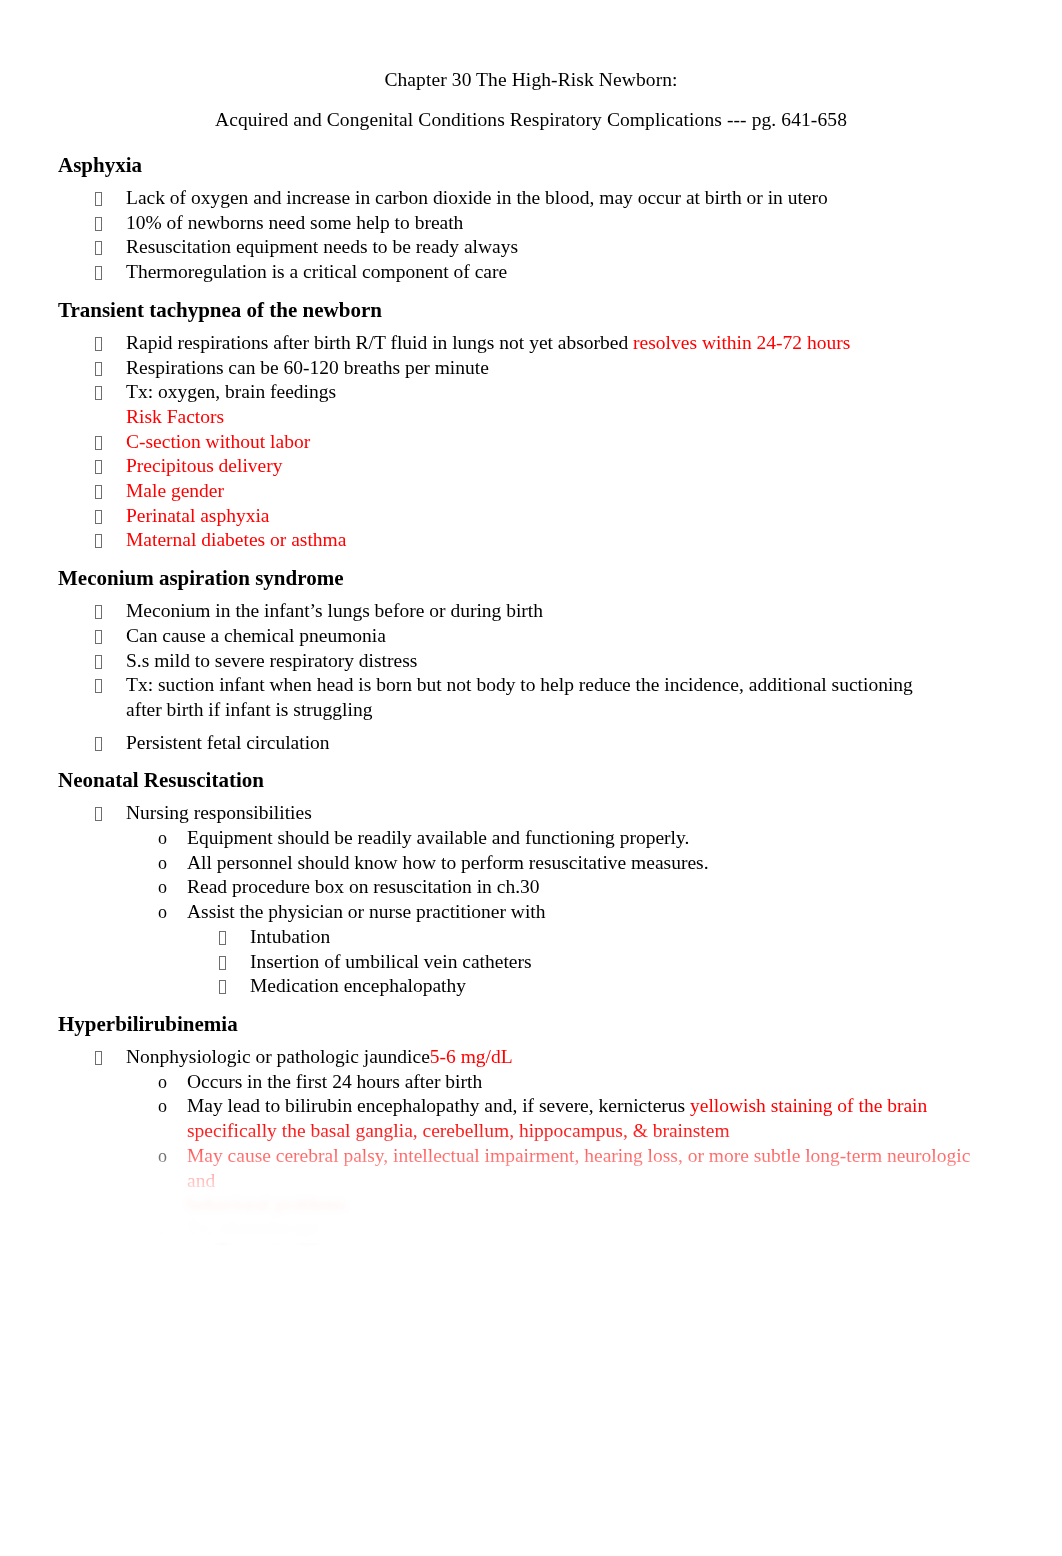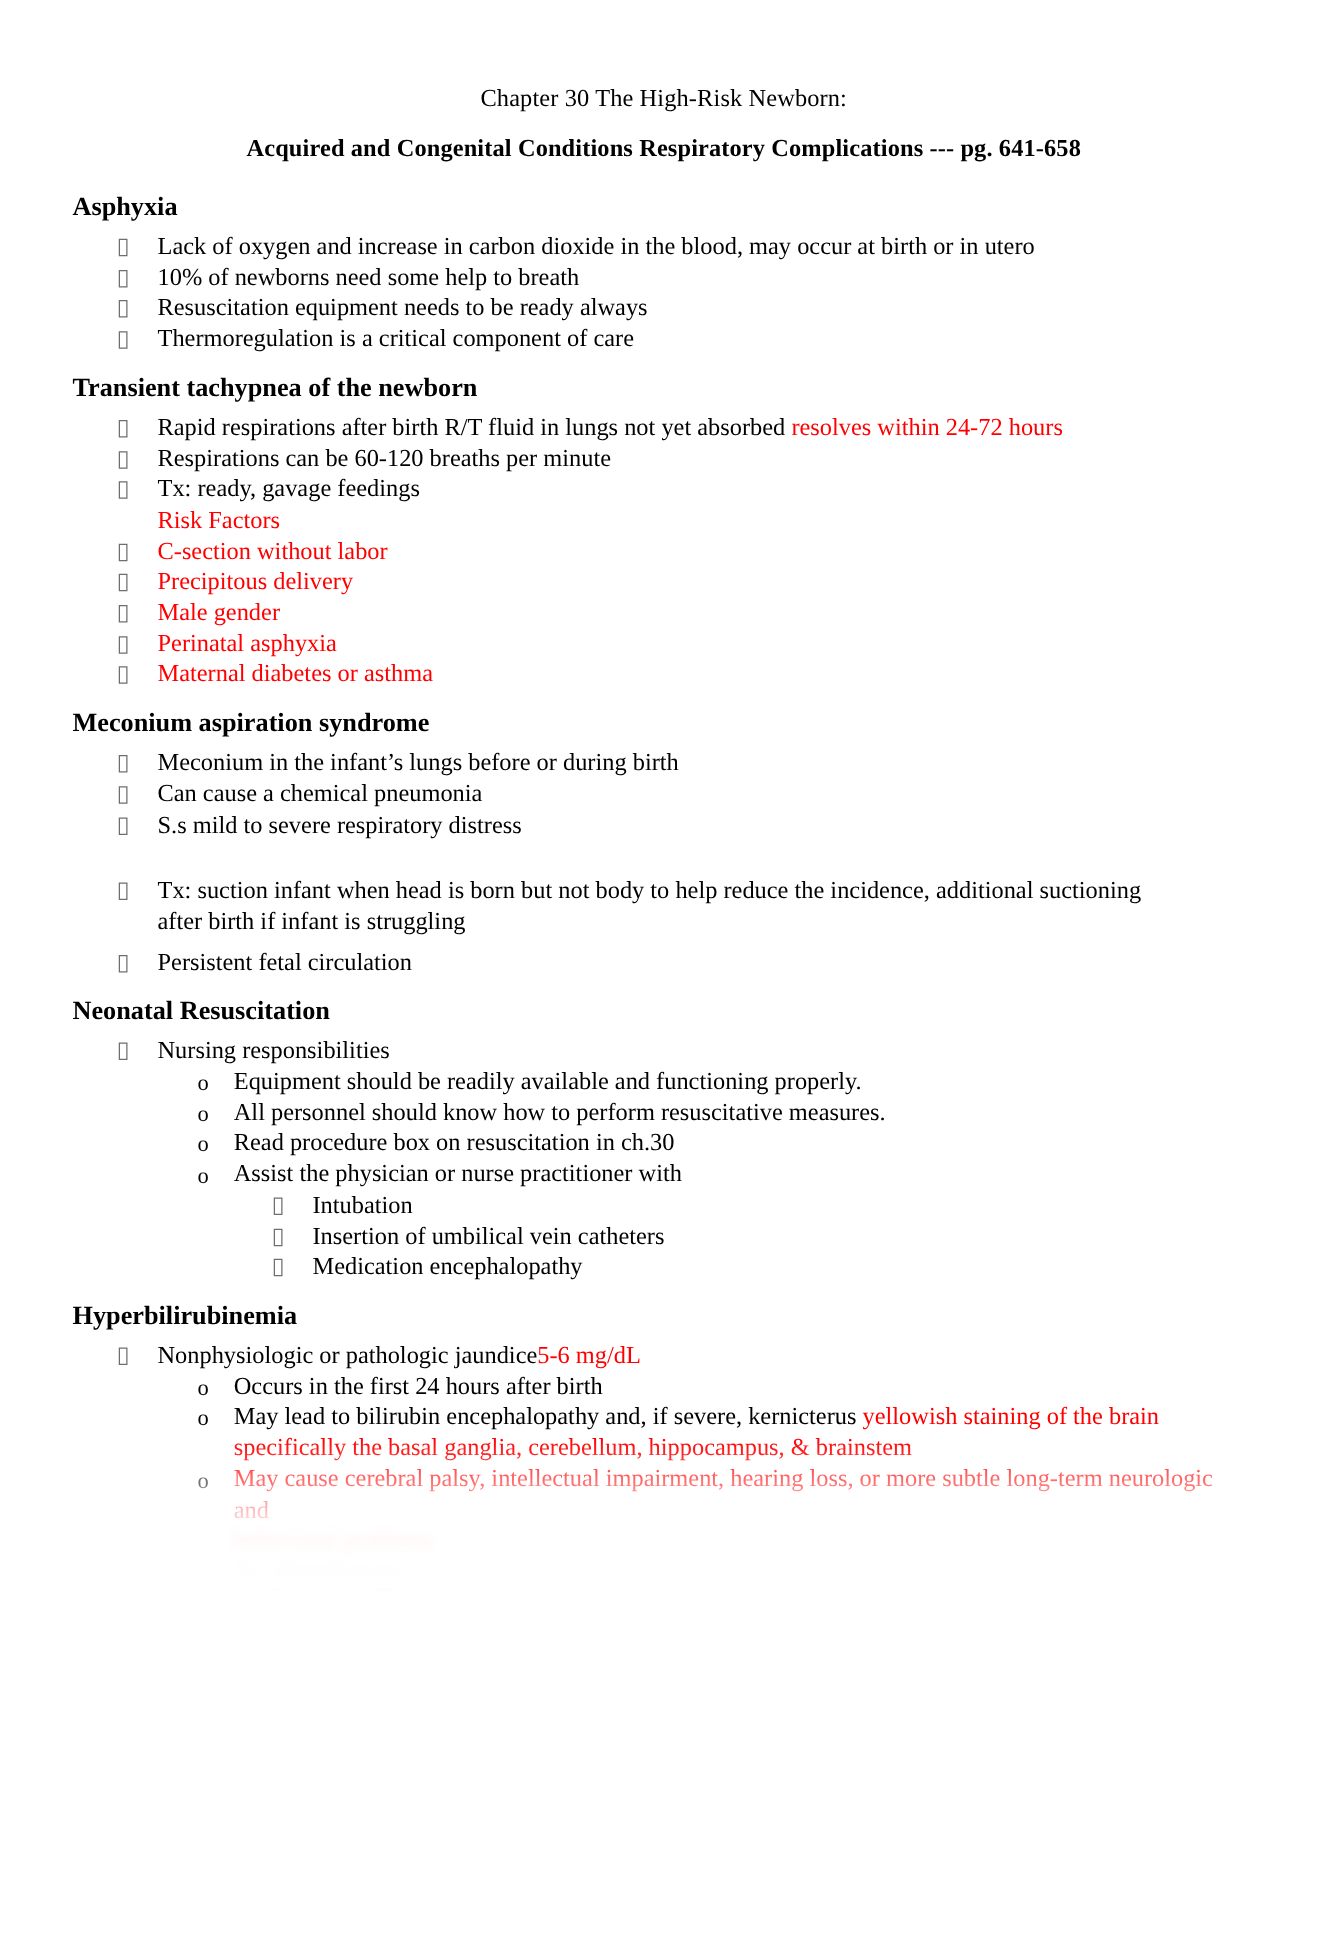--- a/index.html
+++ b/index.html
@@ -30,21 +30,20 @@
     padding-top: 60px;
     text-align: center;
   }
   .title-line {
     font-size: 19.5px;
     line-height: 40px;
     letter-spacing: 0.1px;
   }
   .title-line.second {
     margin-top: 0px;
-    font-weight: bold;
   }
 
   
   .heading {
     margin-left: 58px;
     font-size: 21px;
     line-height: 25px;
     padding-top: 13px;
     padding-bottom: 0px;
     font-weight: bold;
@@ -159,21 +158,21 @@
     <div class="li lvl1">
       <span class="marker"><span class="tofu"></span></span>
       <span>Rapid respirations after birth R/T fluid in lungs not yet absorbed </span><span class="red">resolves within 24-72 hours</span>
     </div>
     <div class="li lvl1">
       <span class="marker"><span class="tofu"></span></span>
       <span>Respirations can be 60-120 breaths per minute</span>
     </div>
     <div class="li lvl1">
       <span class="marker"><span class="tofu"></span></span>
-      <span>Tx: ready, gavage feedings</span>
+      <span>Tx: oxygen, brain feedings</span>
       <span class="cont red">Risk Factors</span>
     </div>
     <div class="li lvl1">
       <span class="marker"><span class="tofu"></span></span>
       <span class="red">C-section without labor</span>
     </div>
     <div class="li lvl1">
       <span class="marker"><span class="tofu"></span></span>
       <span class="red">Precipitous delivery</span>
     </div>
@@ -198,21 +197,21 @@
       <span>Meconium in the infant’s lungs before or during birth</span>
     </div>
     <div class="li lvl1">
       <span class="marker"><span class="tofu"></span></span>
       <span>Can cause a chemical pneumonia</span>
     </div>
     <div class="li lvl1">
       <span class="marker"><span class="tofu"></span></span>
       <span>S.s mild to severe respiratory distress</span>
     </div>
-    <div class="li lvl1" style="padding-right:113px;margin-top:28px;">
+    <div class="li lvl1" style="padding-right:113px;">
       <span class="marker"><span class="tofu"></span></span>
       <span>Tx: suction infant when head is born but not body to help reduce the incidence, additional suctioning after birth if infant is struggling</span>
     </div>
   </div>
 
   <div class="list">
     <div class="li lvl1">
       <span class="marker"><span class="tofu"></span></span>
       <span>Persistent fetal circulation</span>
     </div>

